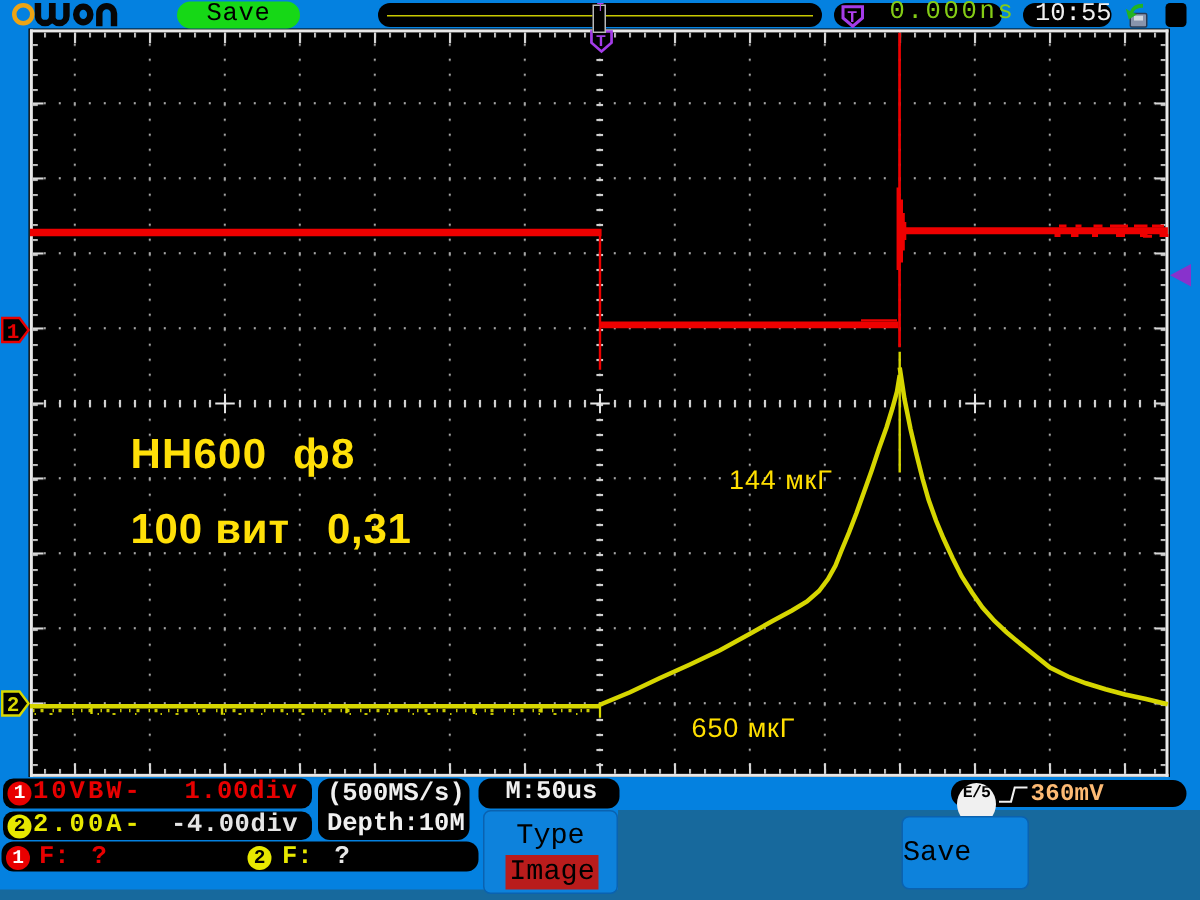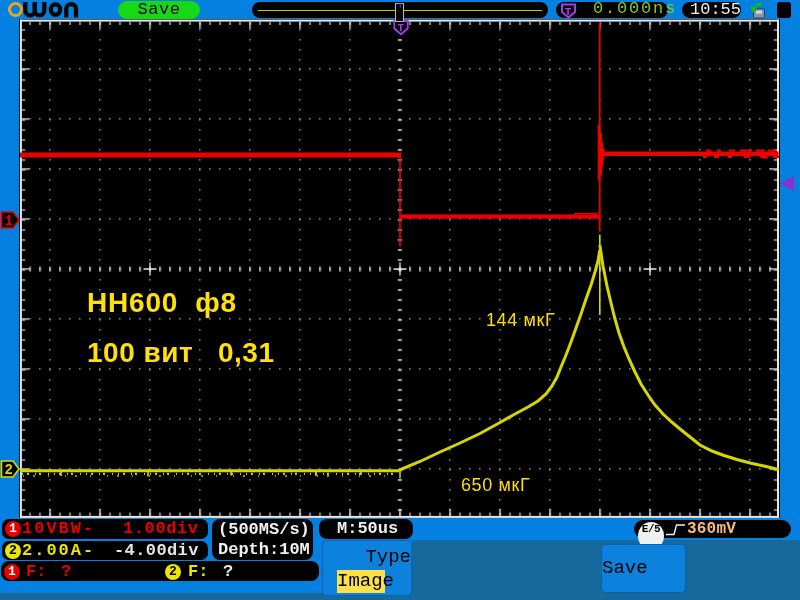--- a/index.html
+++ b/index.html
@@ -178,22 +178,22 @@
 </div>
 <div class="pill" style="left:634px;top:520px;width:157px;height:18px;border-radius:9px">
   <div class="abs" style="left:4px;top:2px;width:26px;height:28px;background:#f0f0f0;border-radius:50%;
        font:bold 11px/14px 'Liberation Mono',monospace;color:#000;text-align:center;letter-spacing:-0.5px">E/5</div>
   <svg class="abs" style="left:31px;top:3px" width="22" height="13" xmlns="http://www.w3.org/2000/svg">
     <path d="M1 11.5 H9 L11.5 2 H20" fill="none" stroke="#f0f0f0" stroke-width="1.4"></path>
   </svg>
   <div class="abs" style="left:53px;top:1px;font:bold 16px/16px 'Liberation Mono',monospace;color:#fdba74;letter-spacing:0.2px">360mV</div>
 </div>
 <div class="abs" style="left:322px;top:540px;width:90px;height:56px;background:#0d82dc;border:1px solid #0a62b0;border-radius:5px">
-  <div class="abs" style="left:0;top:6px;width:88px;text-align:right;font:19px/20px 'Liberation Mono',monospace;color:#000">Type</div>
-  <div class="abs" style="left:14px;top:29px;width:48px;height:23px;background:#fde047;
+  <div class="abs" style="left:0;top:6px;width:88px;text-align:center;font:19px/20px 'Liberation Mono',monospace;color:#000">Type</div>
+  <div class="abs" style="left:14px;top:29px;width:62px;height:23px;background:#b91c1c;
        font:19px/22px 'Liberation Mono',monospace;color:#000;text-align:center">Image</div>
 </div>
 <div class="abs" style="left:601px;top:544px;width:85px;height:49px;background:#0d82dc;border:1px solid #0a62b0;border-radius:5px;
      font:19px/47px 'Liberation Mono',monospace;color:#000;">Save</div>
 
 <div class="abs" style="left:87px;top:288px;font:bold 28px/29px 'Liberation Sans',sans-serif;color:#ffe008;letter-spacing:0.8px">НН600&nbsp; ф8</div>
 <div class="abs" style="left:87px;top:338px;font:bold 28px/29px 'Liberation Sans',sans-serif;color:#ffe008;letter-spacing:0.5px">100 вит&nbsp;&nbsp; 0,31</div>
 <div class="abs" style="left:486px;top:311px;font:18px/19px 'Liberation Sans',sans-serif;color:#ffdf00;letter-spacing:0.6px">144 мкГ</div>
 <div class="abs" style="left:461px;top:476px;font:18px/19px 'Liberation Sans',sans-serif;color:#ffdf00;letter-spacing:0.6px">650 мкГ</div>
 

